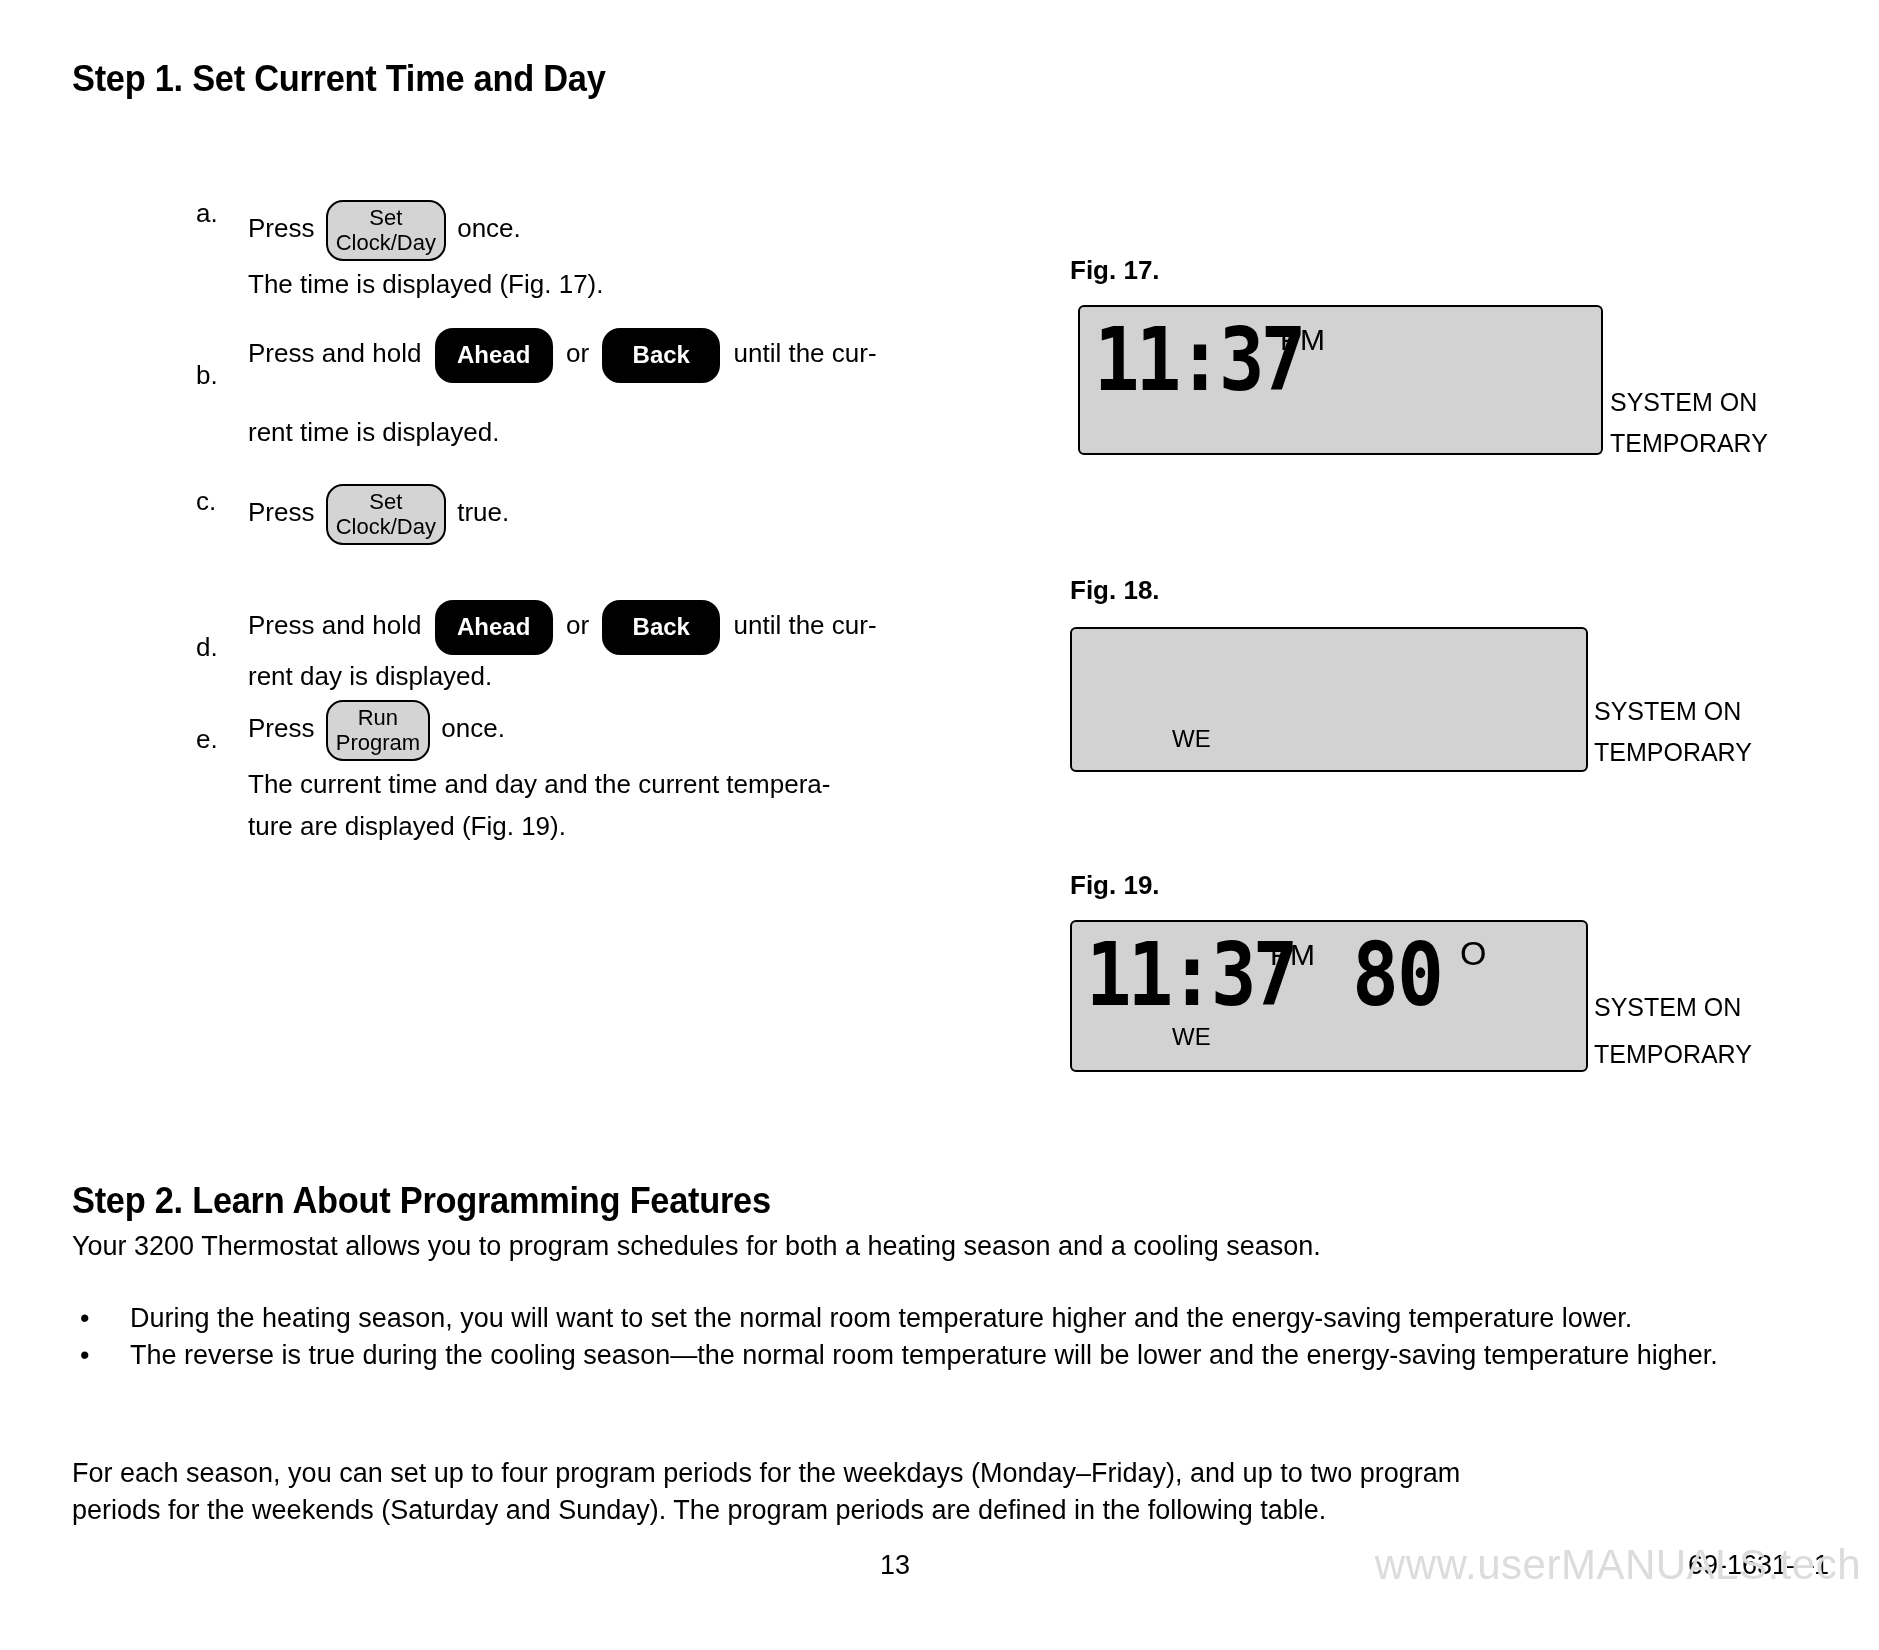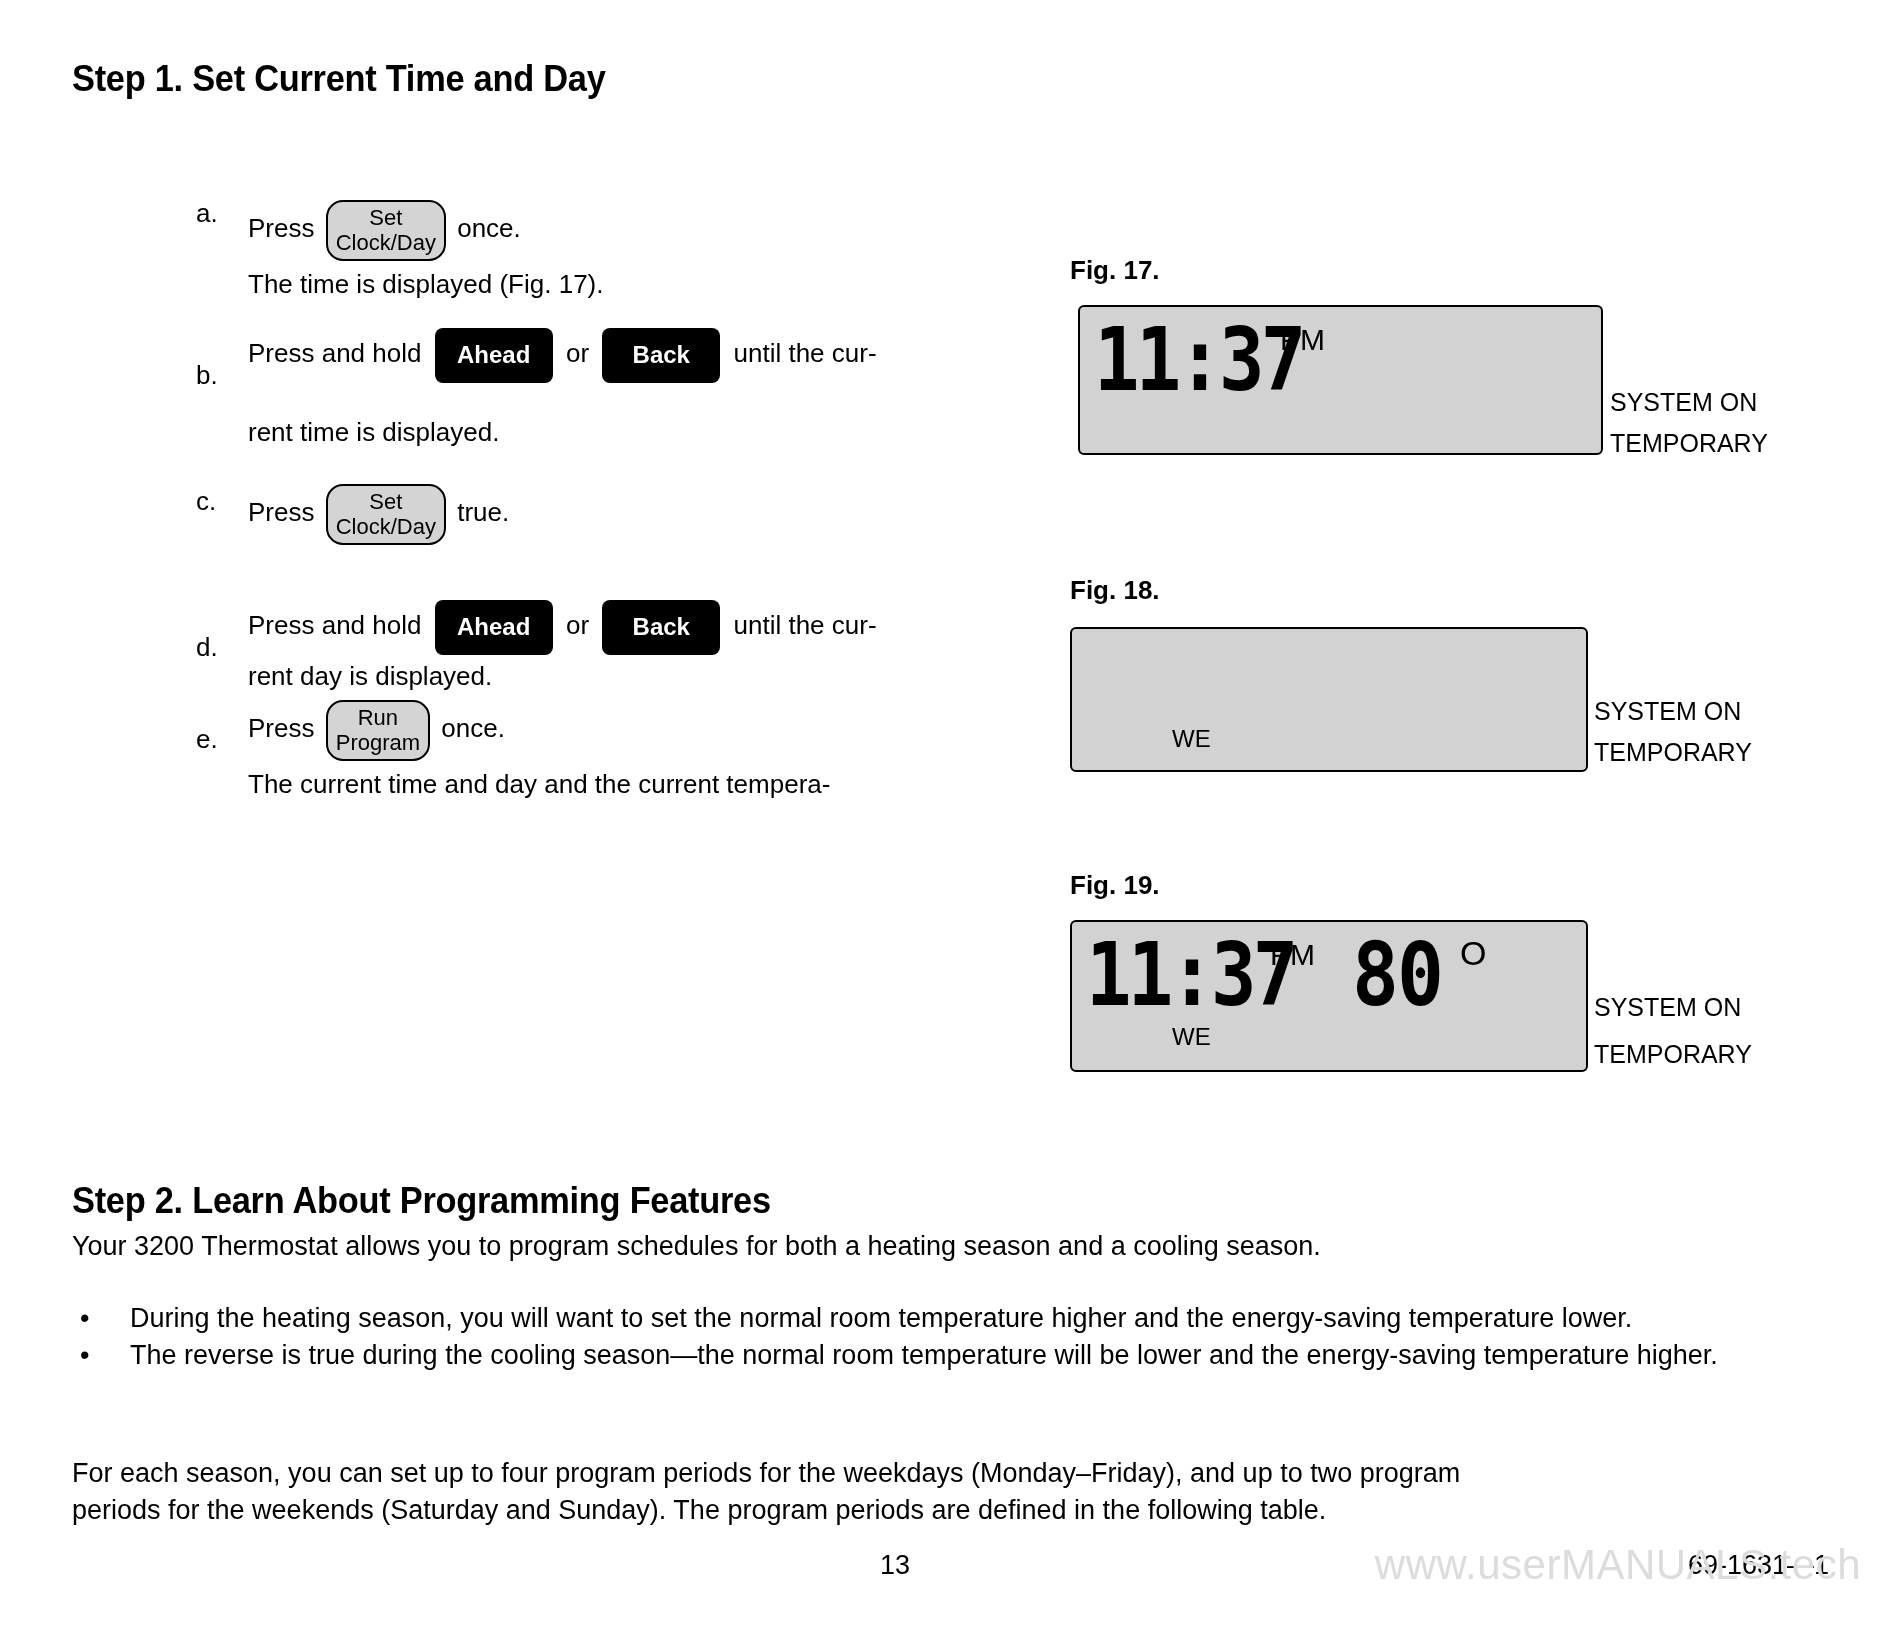--- a/index.html
+++ b/index.html
@@ -72,21 +72,21 @@
     white-space: nowrap;
   }
   .btn-gray .l1 { display: block; }
   .btn-gray .l2 { display: block; }
 
   .btn-black {
     display: inline-block;
     vertical-align: middle;
     background: #000000;
     color: #ffffff;
-    border-radius: 8px;
+    border-radius: 18px;
     text-align: center;
     font-weight: bold;
     font-size: 24px;
     line-height: 26px;
     padding: 14px 22px 15px 22px;
     margin: 0 6px;
     min-width: 74px;
     white-space: nowrap;
   }
 
@@ -276,20 +276,21 @@
     <div class="step-text" style="padding-top:8px;">
       <span class="inline-seg">
         <span>Press</span>
         <span class="btn-gray">
           <span class="l1">Run</span>
           <span class="l2">Program</span>
         </span>
         <span>once.</span>
       </span>
       <div style="margin-top:2px;">The current time and day and the current tempera-</div>
+      <div>ture are displayed (Fig. 19).</div>
     </div>
   </div>
 
 </div>
 
 <div class="fig-block" style="left:1070px; top:255px; width:800px; height:230px;">
   <div class="fig-label">Fig. 17.</div>
   <div class="lcd" style="left:8px; top:50px; width:525px; height:150px;">
     <div class="lcd-time" style="left:14px; top:9px;">11:37</div>
     <div class="lcd-ampm" style="left:200px; top:18px;">PM</div>

